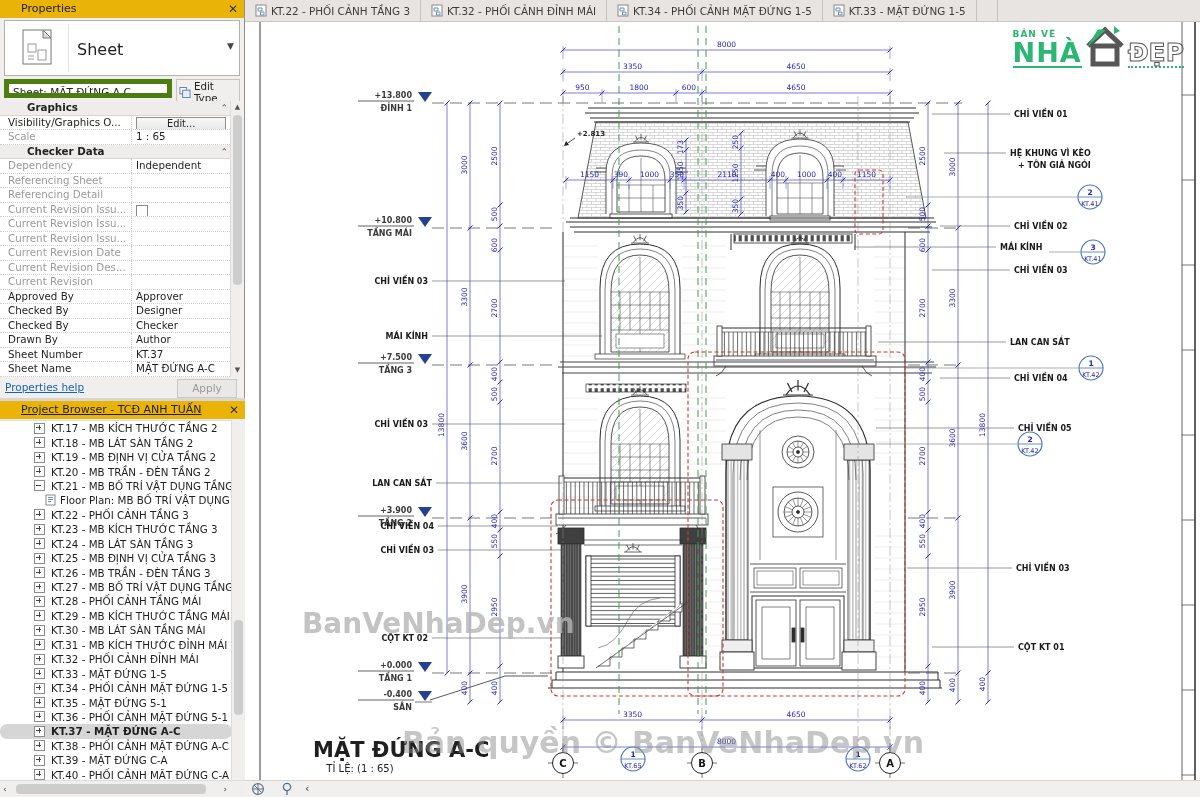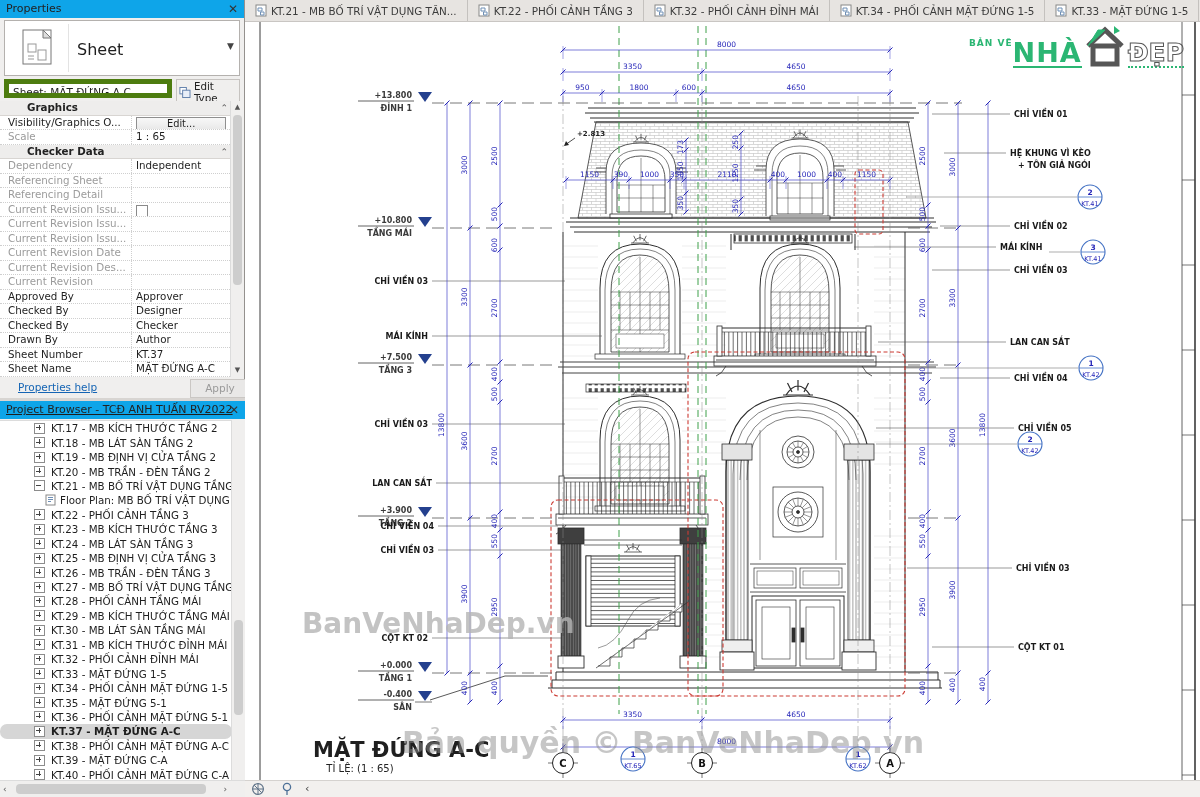--- a/index.html
+++ b/index.html
@@ -1,21 +1,21 @@
 <!DOCTYPE html>
 <html><head>
 <meta charset="utf-8">
 <style>
   html,body{margin:0;padding:0;background:#888;}
   #app{position:relative;width:1200px;height:797px;background:#f0efee;overflow:hidden;
        font-family:"DejaVu Sans","Liberation Sans",sans-serif;font-size:11px;color:#1e1e1e;
        outline:1px solid #7d7a77;}
   
   #left{position:absolute;left:0;top:0;width:245px;height:797px;background:#f0efee;border-right:1px solid #94918e;box-sizing:border-box;}
-  .panel-head{height:18px;line-height:18px;padding:0 6px;position:relative;font-size:11px;color:#222;background:#0ea5e9;}
+  .panel-head{height:18px;line-height:18px;padding:0 21px;position:relative;font-size:11px;color:#222;background:#eab308;}
   .panel-close{position:absolute;right:4px;top:0;width:14px;text-align:center;color:#333;font-size:12px;cursor:pointer;}
   #type-selector{position:absolute;left:4px;top:20px;width:236px;height:56px;background:#fff;border:1px solid #b4b1ae;box-sizing:border-box;}
   #type-selector .timg{position:absolute;left:3px;top:3px;width:60px;height:48px;border-right:1px solid #e3e3e3;display:flex;align-items:center;justify-content:center;}
   #type-selector .tlabel{position:absolute;left:72px;top:19px;font-size:16px;}
   #type-selector .tcaret{position:absolute;right:5px;top:20px;color:#444;font-size:9px;}
   #combo-row{position:absolute;left:4px;top:79px;width:236px;height:19px;}
   #inst-combo{position:absolute;left:0;top:0;width:168px;height:19px;background:#fff;border:5px solid #4d7c0f;box-sizing:border-box;line-height:17px;padding:0 4px;font-size:10.5px;white-space:nowrap;overflow:hidden;}
   #inst-combo .caret{position:absolute;right:3px;top:4px;font-size:8px;color:#555;}
   #edit-type-btn{position:absolute;right:0;top:0;width:64px;height:19px;border:1px solid #c6c3c0;background:#f0efee;box-sizing:border-box;display:flex;align-items:center;gap:3px;padding:12px 2px;font-size:10.3px;cursor:pointer;}
   #prop-grid{position:absolute;left:0;top:101px;width:232px;height:276px;background:#fff;overflow:hidden;}
@@ -24,21 +24,21 @@
   .prow .pvalue{flex:1;padding-left:4px;line-height:13.5px;font-size:10.3px;white-space:nowrap;overflow:hidden;position:relative;}
   .prow.muted .plabel{color:#9b9b9b;}
   .prow.section{background:#eeedec;border-bottom:1px solid #d8d5d2;padding-left:23px;}
   .prow.section .plabel{font-weight:bold;padding-left:4px;border-right:none;color:#222;}
   .prow.section .chev{margin-left:auto;padding-right:4px;color:#555;font-size:9px;line-height:14px;}
   .mini-btn{display:inline-block;width:92%;height:12px;line-height:11px;text-align:center;border:1px solid #8f8f8f;background:linear-gradient(#f8f8f8,#e8e8e8);font-size:9.8px;margin-top:1px;}
   .mini-check{display:inline-block;width:10px;height:10px;border:1px solid #8a8a8a;background:#fff;margin-top:2px;}
   #prop-scroll{position:absolute;right:0;top:101px;width:13px;height:276px;background:#f0efee;border-left:1px solid #dcdcdc;}
   .sb-arrow{height:13px;text-align:center;font-size:7px;color:#555;line-height:13px;}
   #prop-thumb{position:absolute;left:2px;top:14px;width:9px;height:170px;background:#cdcdcd;border-radius:4px;}
-  #props-foot{position:absolute;left:13px;top:379px;width:245px;height:19px;}
+  #props-foot{position:absolute;left:0;top:379px;width:245px;height:19px;}
   #props-help{position:absolute;left:5px;top:2px;color:#1464b4;text-decoration:underline;font-size:10.5px;cursor:pointer;}
   #apply-btn{position:absolute;right:8px;top:0;width:58px;height:17px;background:#e9e8e7;border:1px solid #cac7c4;color:#9a9a9a;text-align:center;line-height:16px;font-size:10.5px;}
   #splitter{position:absolute;left:0;top:398px;width:245px;height:3px;background:#d8d5d2;}
   #browser{position:absolute;left:0;top:401px;width:245px;height:396px;background:#f0efee;text-decoration:underline;}
   #tree{position:absolute;left:0;top:19px;width:232px;height:361px;background:#fff;overflow:hidden;border-top:1px solid #dcdcdc;}
   .trow{height:14.45px;display:flex;align-items:center;white-space:nowrap;font-size:10.3px;}
   .trow .exp{width:9px;height:9px;border:1px solid #8c8c8c;background:#fff;margin-left:34px;margin-right:6px;position:relative;flex:none;}
   .trow .exp::before,.trow .exp::after{content:"";position:absolute;background:#444;}
   .trow .exp::before{left:1px;top:3.5px;width:5px;height:1px;}
   .trow .exp.plus::after{left:3.5px;top:1px;width:1px;height:5px;}
@@ -48,21 +48,21 @@
   #tree-vscroll{position:absolute;right:0;top:19px;width:13px;height:361px;background:#f0efee;border-left:1px solid #dcdcdc;}
   #tree-vthumb{position:absolute;left:2px;top:200px;width:9px;height:95px;background:#cdcdcd;border-radius:4px;}
   #tree-hscroll{position:absolute;left:0;bottom:0;width:245px;height:16px;background:#f0efee;border-top:1px solid #dcdcdc;}
   .hs-arrow{position:absolute;top:1px;font-size:9px;color:#555;line-height:14px;}
   #tree-hthumb{position:absolute;left:16px;top:3px;width:190px;height:10px;background:#cdcdcd;border-radius:4px;}
   
   #tabbar{position:absolute;left:245px;top:0;width:955px;height:22px;background:#e7e4e1;border-bottom:1px solid #c9c6c3;box-sizing:border-box;display:flex;overflow:hidden;}
   .tab{display:flex;align-items:center;gap:4px;padding:0 10px;border-right:1px solid #c4c1be;font-size:10.4px;color:#3c3c3c;white-space:nowrap;cursor:pointer;flex:none;}
   #canvas{position:absolute;left:245px;top:22px;width:955px;height:758px;background:#ffffff;overflow:hidden;}
   #logo{position:absolute;right:16px;top:2px;display:flex;align-items:flex-end;gap:2px;z-index:5;}
-  #logo .col{display:flex;flex-direction:row;align-items:flex-start;line-height:1;}
+  #logo .col{display:flex;flex-direction:column;align-items:flex-start;line-height:1;}
   #logo .l1{color:#2bb673;font-weight:bold;font-size:9px;letter-spacing:1px;}
   #logo .l2{color:#2bb673;font-weight:bold;font-size:27px;letter-spacing:1px;border-bottom:2px solid #2bb673;}
   #logo .l3{color:#565656;font-weight:bold;font-size:25px;-webkit-text-stroke:1px #565656;color:transparent;border-bottom:2px dotted #2bb673;line-height:1.1;}
   #bottombar{position:absolute;left:245px;top:780px;width:955px;height:17px;background:#f2f0ee;border-top:1px solid #d5d2cf;box-sizing:border-box;}
   #bottombar .ic{position:absolute;top:1px;}
   #bottombar .lt{font-size:11px;color:#444;line-height:14px;}
   svg text{user-select:none;}
 </style>
 </head>
 <body>
@@ -309,27 +309,20 @@
         </div>
     <div id="tree-hscroll">
       <span class="hs-arrow" style="left:3px;">‹</span>
       <div id="tree-hthumb"></div>
       <span class="hs-arrow" style="right:18px;">›</span>
     </div>
   </div>
 </div>
 
 <div id="tabbar">
-      <div class="tab">
-        <svg width="12" height="13" viewBox="0 0 12 13">
-          <rect x="1" y="1" width="10" height="11" fill="#fff" stroke="#888"></rect>
-          <path d="M3,4h4v3h-4z M5.5,8h3.5v3h-3.5z" fill="none" stroke="#6f8fb5"></path>
-        </svg>
-        <span>KT.21 - MB BỐ TRÍ VẬT DỤNG TĂN...</span>
-      </div>
       <div class="tab">
         <svg width="12" height="13" viewBox="0 0 12 13">
           <rect x="1" y="1" width="10" height="11" fill="#fff" stroke="#888"></rect>
           <path d="M3,4h4v3h-4z M5.5,8h3.5v3h-3.5z" fill="none" stroke="#6f8fb5"></path>
         </svg>
         <span>KT.22 - PHỐI CẢNH TẦNG 3</span>
       </div>
       <div class="tab">
         <svg width="12" height="13" viewBox="0 0 12 13">
           <rect x="1" y="1" width="10" height="11" fill="#fff" stroke="#888"></rect>

